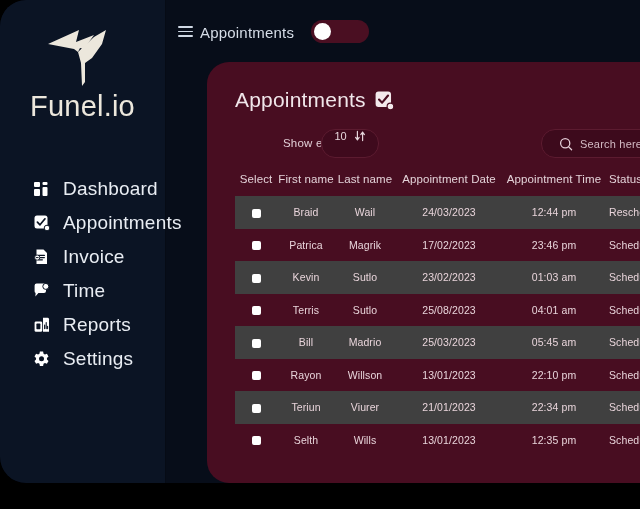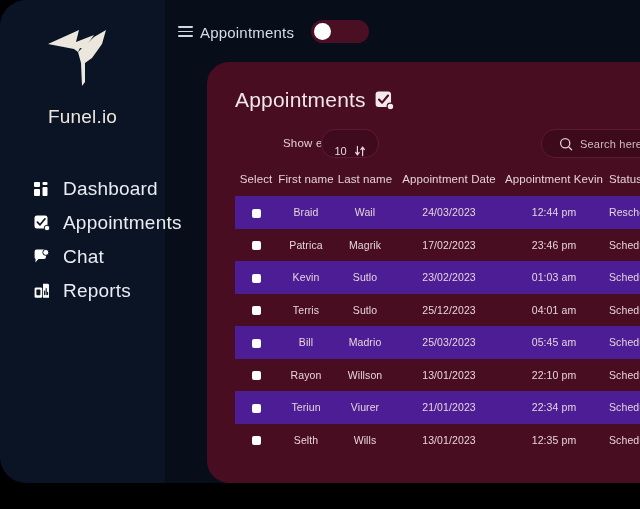--- a/index.html
+++ b/index.html
@@ -40,23 +40,23 @@
   }
   #brand {
     position: absolute;
     left: 0; top: 22px;
     width: 165px;
     text-align: center;
   }
   #brand-mark { display: block; margin: 0 auto; }
   #brand-name {
     display: block;
-    margin-top: 16px;
+    margin-top: 0;
     color: #ece7dc;
-    font-size: 19px;
+    font-size: 29px;
     letter-spacing: 0.2px;
   }
 
   #nav { position: absolute; left: 0; top: 172px; width: 165px; }
   .nav-item {
     display: flex;
     align-items: center;
     height: 34px;
     padding-left: 33px;
     cursor: pointer;
@@ -154,21 +154,21 @@
     margin-left: 48px;
   }
   #entries-select {
     position: absolute;
     left: 86px; top: 0;
     width: 56px; height: 27px;
     background: #3f0a1d;
     border: 1px solid #5c1b30;
     border-radius: 14px;
     display: flex;
-    align-items: flex-end;
+    align-items: flex-start;
     justify-content: center;
     cursor: pointer;
   }
   #entries-value { color: #e6d6dc; font-size: 11px; }
   #entries-sort-icon { margin-left: 7px; display: block; }
 
   #search-box {
     position: absolute;
     left: 306px; top: 0;
     width: 150px; height: 27px;
@@ -201,21 +201,21 @@
     margin-left: 8px;
   }
   tbody td {
     color: #e8d4da;
     font-size: 10.5px;
     text-align: center;
     height: 30.5px;
     white-space: nowrap;
     letter-spacing: 0.1px;
   }
-  tbody tr.odd td { background: #4c1d95; }
+  tbody tr.odd td { background: #404040; }
   tbody tr.even td { background: transparent; }
   .col-select { width: 42px; }
   .col-first  { width: 58px; }
   .col-last   { width: 60px; }
   .col-date   { width: 108px; }
   .col-time   { width: 102px; }
   .col-status { width: 65px; text-align: left; padding-left: 4px; }
   thead th.col-status { text-align: left; padding-left: 4px; }
   .row-checkbox {
     display: inline-block;
@@ -260,43 +260,63 @@
           <svg width="16" height="16" viewBox="0 0 16 16">
             <rect x="0.5" y="0.5" width="13" height="13" rx="2.5" fill="#ffffff"></rect>
             <path d="M3.4 7.2 L6 9.8 L11 3.8" stroke="#0b1424" stroke-width="1.7" fill="none" stroke-linecap="round" stroke-linejoin="round"></path>
             <circle cx="13" cy="13" r="2.8" fill="#ffffff" stroke="#0b1424" stroke-width="1"></circle>
           </svg>
         </span>
         <span class="nav-label">Appointments</span>
       </div>
 
 
+      <div class="nav-item">
+        <span class="nav-icon">
+          <svg width="16" height="16" viewBox="0 0 16 16">
+            <path d="M2.5 0.6 L9.5 0.6 L13 4 L13 15 L2.5 15 Z" fill="#ffffff"></path>
+            <path d="M4.6 6.4 L10.4 6.4 M4.6 8.6 L10.4 8.6 M4.6 10.8 L8.4 10.8" stroke="#0b1424" stroke-width="1.2" stroke-linecap="round"></path>
+            <circle cx="3.2" cy="8.6" r="2.6" fill="#ffffff" stroke="#0b1424" stroke-width="0.9"></circle>
+            <path d="M2.2 8.6 L4.2 8.6" stroke="#0b1424" stroke-width="1" stroke-linecap="round"></path>
+          </svg>
+        </span>
+        <span class="nav-label">Invoice</span>
+      </div>
 
       <div class="nav-item">
         <span class="nav-icon">
           <svg width="16" height="16" viewBox="0 0 16 16">
             <path d="M0.6 2.6 A2 2 0 0 1 2.6 0.6 L10 0.6 A2 2 0 0 1 12 2.6 L12 8 A2 2 0 0 1 10 10 L4.4 10 L1.4 13.4 L1.6 10 A2 2 0 0 1 0.6 8 Z" fill="#ffffff"></path>
             <circle cx="11.8" cy="3.4" r="3" fill="#ffffff" stroke="#0b1424" stroke-width="1"></circle>
           </svg>
         </span>
-        <span class="nav-label">Chat</span>
+        <span class="nav-label">Time</span>
       </div>
 
       <div class="nav-item">
         <span class="nav-icon">
           <svg width="16" height="16" viewBox="0 0 16 16">
             <rect x="0.6" y="4.4" width="7.6" height="10.4" rx="1.4" fill="#ffffff"></rect>
             <rect x="2.4" y="6.6" width="4" height="5.6" rx="0.6" fill="#0b1424"></rect>
             <path d="M9 0.8 L13.6 0.8 A1.4 1.4 0 0 1 15 2.2 L15 14.8 L9 14.8 Z" fill="#ffffff"></path>
             <path d="M10.6 11.6 L10.6 8 M12.2 11.6 L12.2 5.6 M13.6 11.6 L13.6 9.2" stroke="#0b1424" stroke-width="1.1" stroke-linecap="round"></path>
           </svg>
         </span>
         <span class="nav-label">Reports</span>
       </div>
 
+      <div class="nav-item">
+        <span class="nav-icon">
+          <svg width="16" height="16" viewBox="0 0 16 16">
+            <path d="M6.4 0.6 h3.2 l0.45 2.1 1.35 0.78 2.0 -0.7 1.6 2.8 -1.55 1.42 v1.56 l1.55 1.42 -1.6 2.8 -2.0 -0.7 -1.35 0.78 -0.45 2.1 h-3.2 l-0.45 -2.1 -1.35 -0.78 -2.0 0.7 -1.6 -2.8 1.55 -1.42 v-1.56 l-1.55 -1.42 1.6 -2.8 2.0 0.7 1.35 -0.78 z" fill="#ffffff" transform="translate(-0.5,0)"></path>
+            <circle cx="7.5" cy="7.8" r="2.5" fill="#0b1424"></circle>
+          </svg>
+        </span>
+        <span class="nav-label">Settings</span>
+      </div>
 
 
     </div>
   </div>
 
   <div id="topbar">
     <div id="hamburger">
       <i></i>
       <i></i>
       <i></i>
@@ -339,21 +359,21 @@
     </div>
 
     <div id="table-wrap">
       <table>
         <thead>
           <tr>
             <th class="col-select">Select</th>
             <th class="col-first">First name</th>
             <th class="col-last">Last name</th>
             <th class="col-date">Appointment Date</th>
-            <th class="col-time">Appointment Kevin</th>
+            <th class="col-time">Appointment Time</th>
             <th class="col-status">Status</th>
           </tr>
         </thead>
         <tbody id="table-body">
             <tr class="odd">
               <td class="col-select"><span class="row-checkbox"></span></td>
               <td class="col-first">Braid</td>
               <td class="col-last">Wail</td>
               <td class="col-date">24/03/2023</td>
               <td class="col-time">12:44 pm</td>
@@ -372,21 +392,21 @@
               <td class="col-first">Kevin</td>
               <td class="col-last">Sutlo</td>
               <td class="col-date">23/02/2023</td>
               <td class="col-time">01:03 am</td>
               <td class="col-status">Scheduled</td>
             </tr>
             <tr class="even">
               <td class="col-select"><span class="row-checkbox"></span></td>
               <td class="col-first">Terris</td>
               <td class="col-last">Sutlo</td>
-              <td class="col-date">25/12/2023</td>
+              <td class="col-date">25/08/2023</td>
               <td class="col-time">04:01 am</td>
               <td class="col-status">Scheduled</td>
             </tr>
             <tr class="odd">
               <td class="col-select"><span class="row-checkbox"></span></td>
               <td class="col-first">Bill</td>
               <td class="col-last">Madrio</td>
               <td class="col-date">25/03/2023</td>
               <td class="col-time">05:45 am</td>
               <td class="col-status">Scheduled</td>

